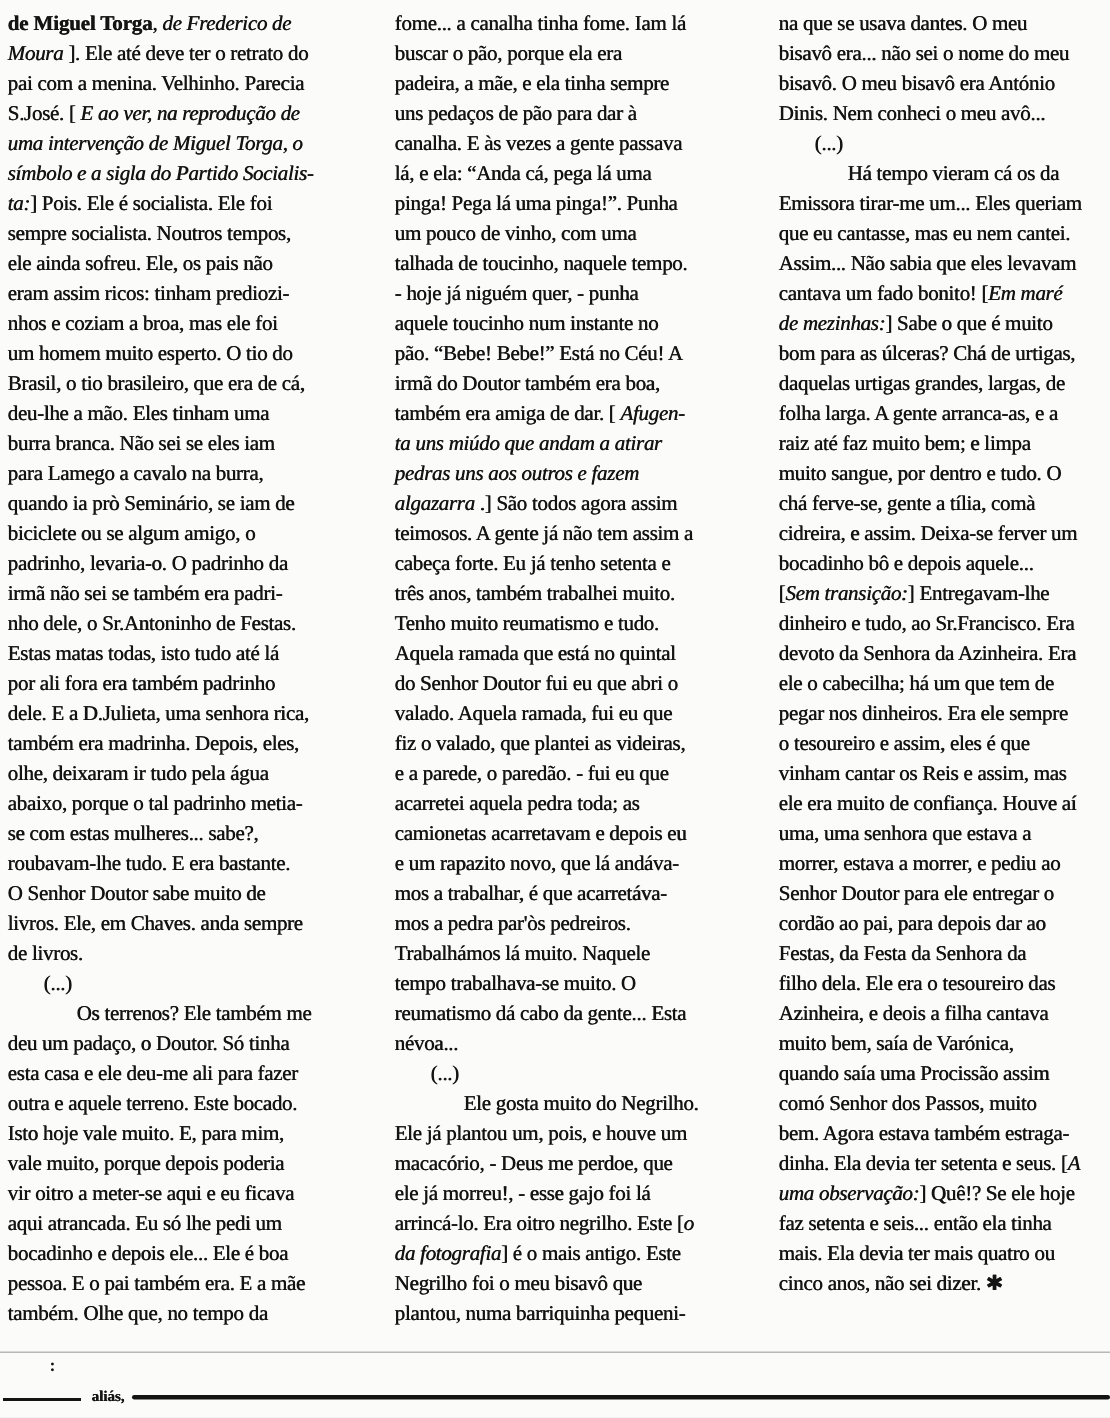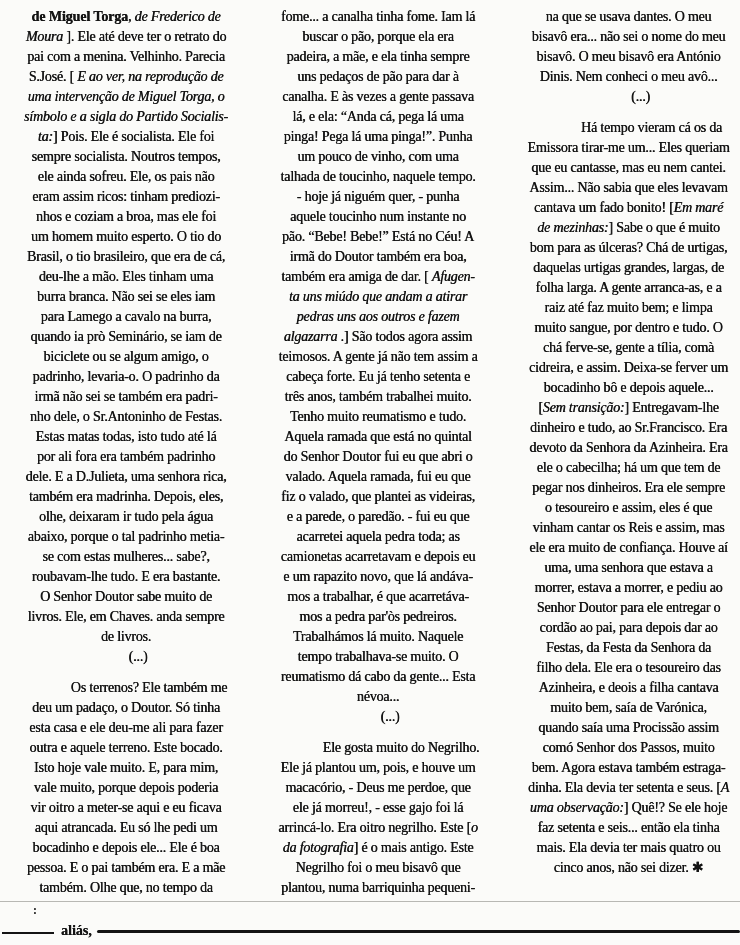--- a/index.html
+++ b/index.html
@@ -7,53 +7,52 @@
     position:relative;
     width:740px;height:945px;
     background:var(--paper,#fbfbf9);
     overflow:hidden;
     font-family:"Liberation Serif","DejaVu Serif",serif;
     color:var(--ink,#141414);
   }
   .columns{
     position:absolute;top:7px;left:5px;
     display:flex;
-    text-align:center;
   }
   .col{flex:none;}
   .col-1{width:242px;margin-right:16px;}
   .col-2{width:230px;margin-right:26px;}
   .col-3{width:219px;}
   .ln{
     height:20px;line-height:20px;
     font-size:14px;letter-spacing:-0.2px;
     white-space:nowrap;
     text-shadow:0.35px 0 0 var(--ink,#141414);
   }
   .ln span{display:inline;}
   .i{font-style:italic;}
   .b{font-weight:bold;letter-spacing:-0.1px;}
   .ind1{padding-left:24px;}
-  .ind2{padding-left:46px;margin-top:11px;}
+  .ind2{padding-left:46px;}
   .rule-thin{
     position:absolute;left:0;right:0;top:901px;height:1px;
     background:#b8b8b4;
   }
   .artifact{
     position:absolute;left:33px;top:903px;
     font-size:12px;font-weight:bold;color:var(--ink,#141414);
   }
   .footrule{
     position:absolute;left:2px;right:0;top:924px;height:14px;
     display:flex;align-items:center;
   }
   .fr-seg{background:var(--ink,#141414);}
   .fr-left{width:52px;height:2px;margin-top:4px;}
   .fr-word{
-    font-size:14px;font-weight:bold;
+    font-size:10px;font-weight:bold;
     padding:0 5px 0 7px;
     text-shadow:0.3px 0 0 var(--ink,#141414);
   }
   .fr-right{flex:1;height:3px;border-radius:2px;}
 </style>
 </head>
 <body>
 
 <div class="page">
   <div class="columns">

